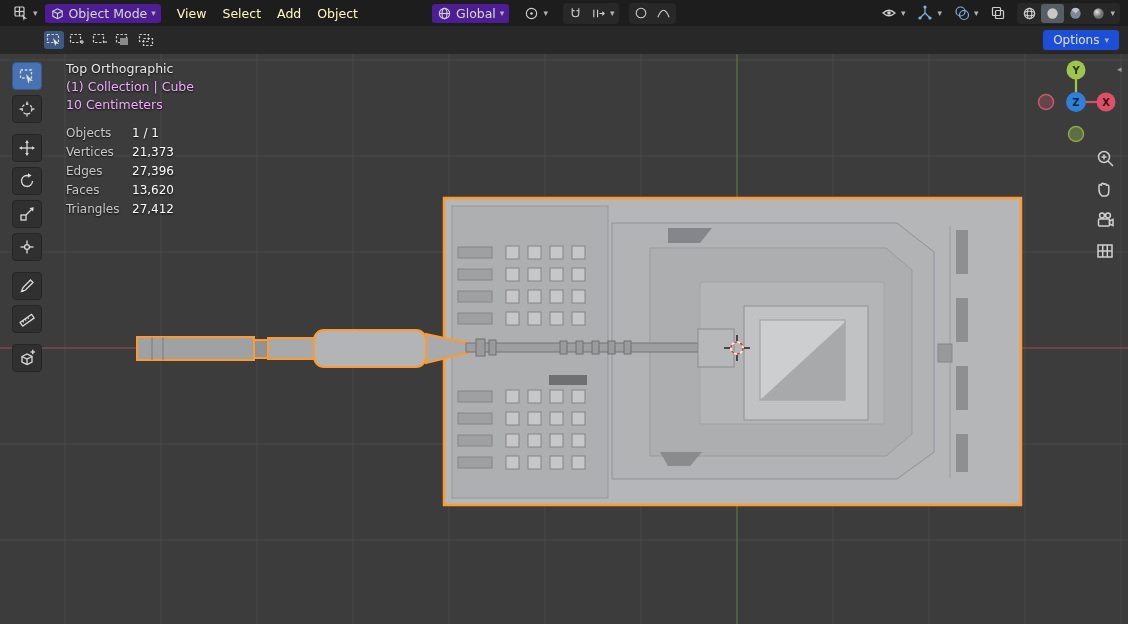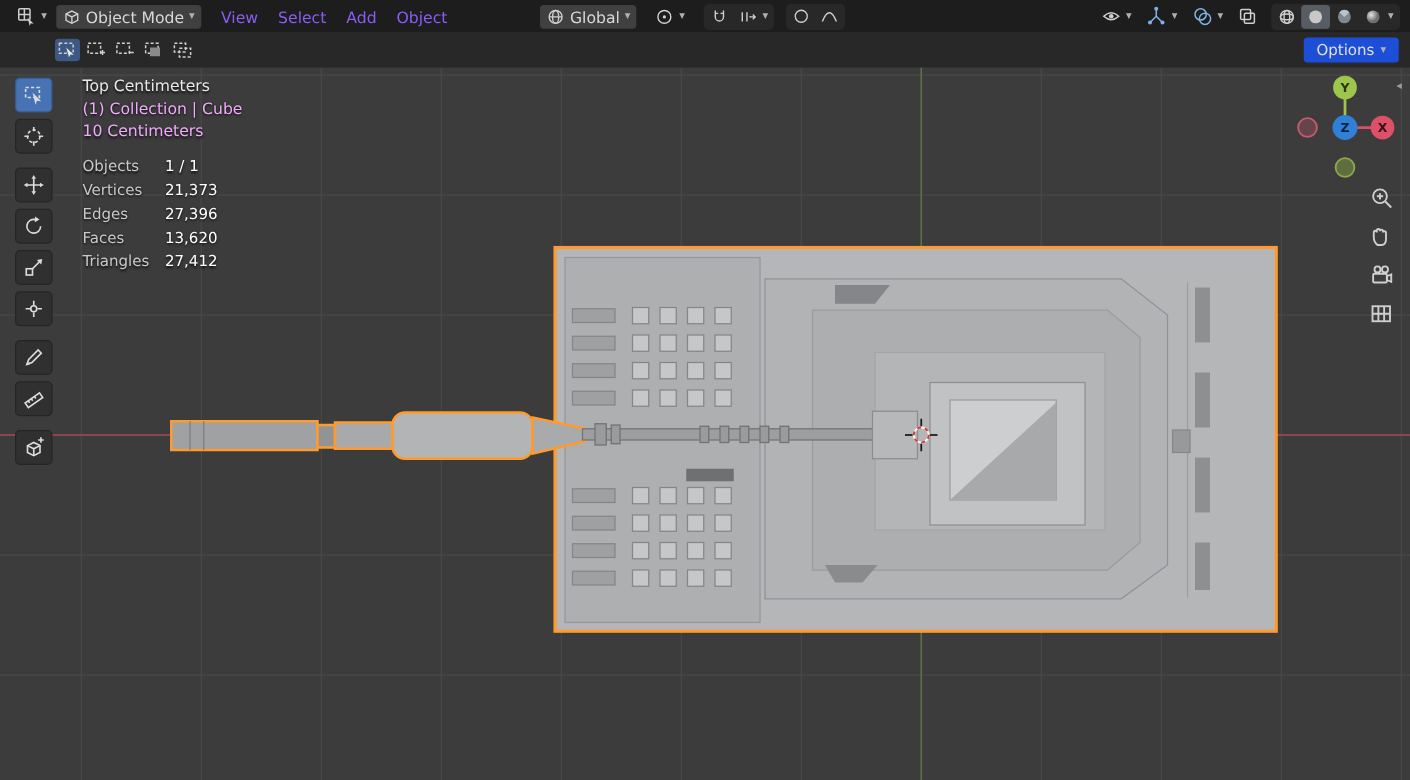--- a/index.html
+++ b/index.html
@@ -15,24 +15,24 @@
   svg{display:block;}
   
   .topbar{
     position:absolute; top:0; left:0; right:0; height:26px; background:#1d1d1d;
     display:flex; align-items:center; padding:0 8px; z-index:30; gap:2px;
   }
   .hbtn{
     display:flex; align-items:center; gap:4px; background:transparent; border:none;
     color:#d8d8d8; font:inherit; padding:2px 5px; border-radius:3px; cursor:default;
   }
-  .hbtn.dd{background:#404040;}
+  .hbtn.dd{background:#4c1d95;}
   .chev{font-size:9px; color:#b0b0b0; line-height:1;}
   .menus{display:flex; align-items:center; margin-left:6px;}
-  .menu{padding:3px 8px; color:#8b5cf6; border-radius:3px;}
+  .menu{padding:3px 8px; color:#fef9c3; border-radius:3px;}
   .hgroup{display:flex; align-items:center; gap:2px;}
   .seg{display:flex; align-items:center; background:#282828; border-radius:4px; padding:1px;}
   .seg .hbtn{padding:2px 4px; border-radius:3px;}
   .seg .hbtn.on{background:#585d64;}
   .spacer{flex:1;}
   
   .toolbar2{
     position:absolute; top:26px; left:0; right:0; height:28px; background:rgba(40,40,40,.96);
     display:flex; align-items:center; padding:0 8px 0 44px; z-index:29;
   }
@@ -443,21 +443,21 @@
         <path d="M4 7.5 L9 5 L14 7.5 L14 13 L9 15.5 L4 13 Z"></path>
           <path d="M4 7.5 L9 10 L14 7.5 M9 10 V15.5"></path>
         <line x1="12.5" y1="3" x2="17" y2="3"></line>
           <line x1="14.75" y1="0.8" x2="14.75" y2="5.2"></line>
       </svg>
     </button>
   </div>
 </div>
 
 <div class="ovl">
-  <div class="l1">Top Centimeters</div>
+  <div class="l1">Top Orthographic</div>
   <div class="l2">(1) Collection | Cube</div>
   <div class="l3">10 Centimeters</div>
 </div>
 
 <div class="stats">
   <span class="sl">Objects</span>
   <span class="sv">1 / 1</span>
   <span class="sl">Vertices</span>
   <span class="sv">21,373</span>
   <span class="sl">Edges</span>

